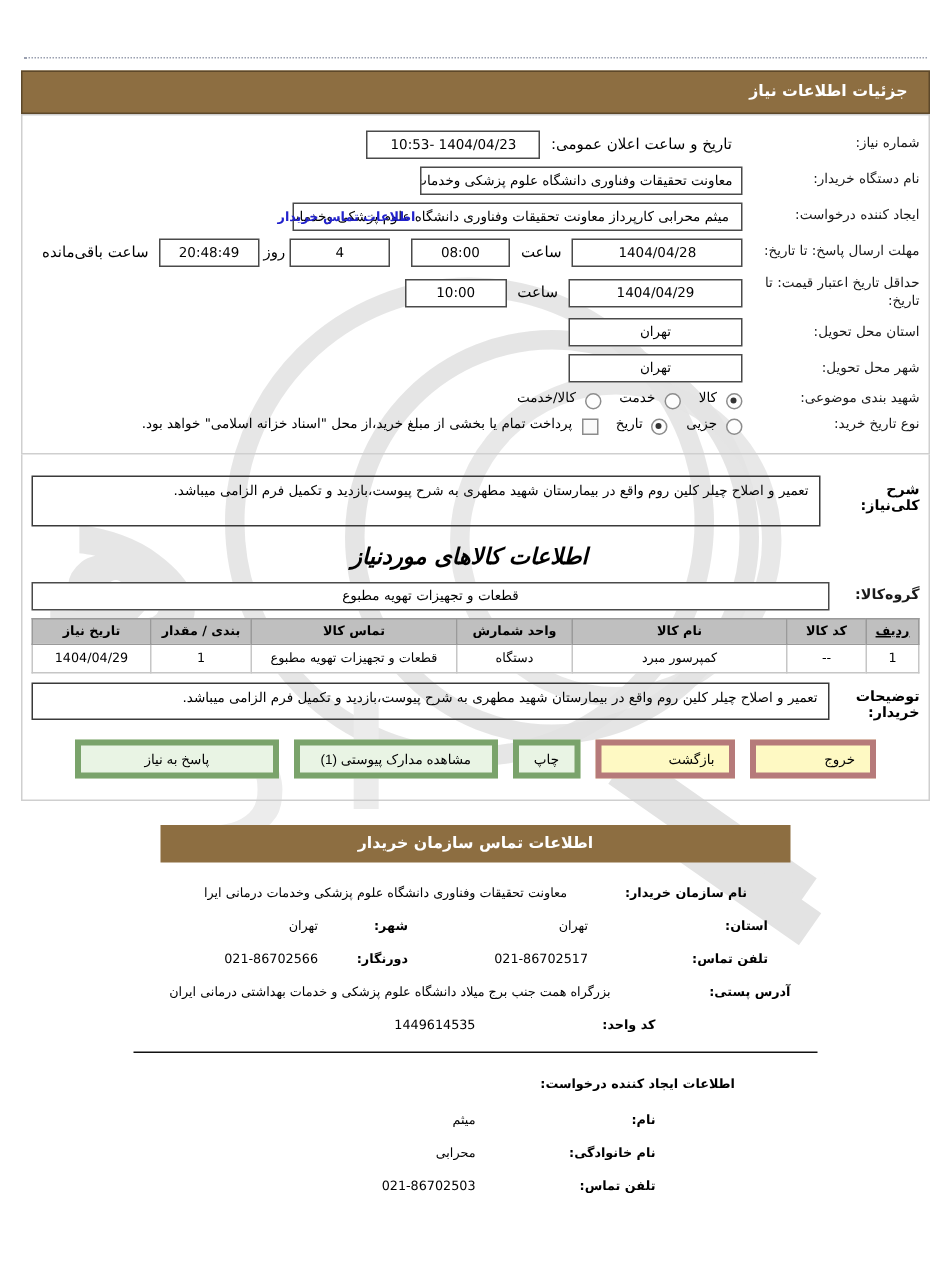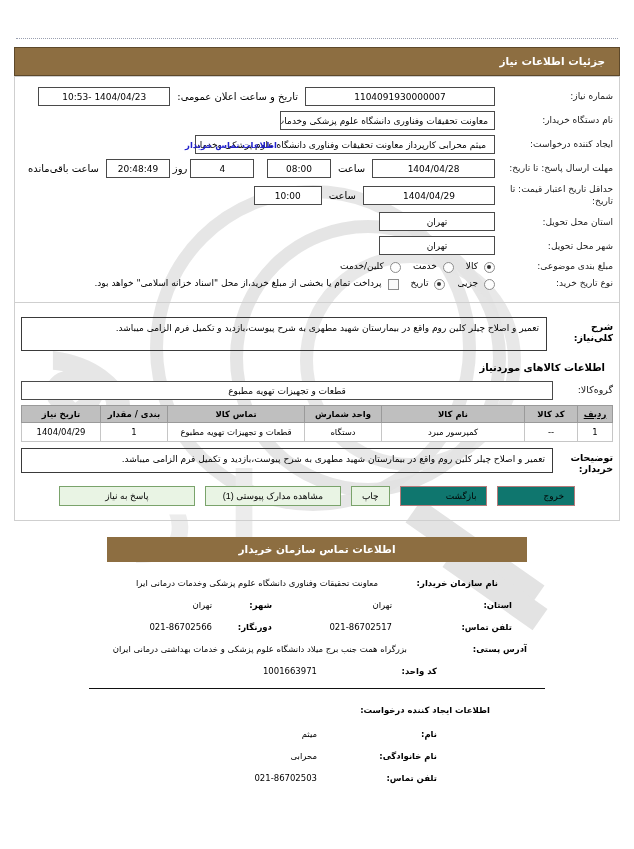--- a/index.html
+++ b/index.html
@@ -133,21 +133,21 @@
     height: 19px;
     line-height: 19px;
     box-sizing: border-box;
     padding: 0 6px;
     font-size: 9px;
     text-align: center;
     overflow: hidden;
     white-space: nowrap;
   }
   .box.b-num   { width: 190px; }
-  .box.b-date  { width: 132px; }
+  .box.b-date  { width: 116px; }
   .box.b-vwide { width: 215px; text-align: center; }
   .box.b-time  { width: 68px; }
   .box.b-days  { width: 68px; }
   .box.b-city  { width: 116px; }
 
   .inline-lbl {
     padding: 0 7px;
     font-size: 10px;
     white-space: nowrap;
   }
@@ -204,23 +204,24 @@
     padding: 4px 7px 5px 7px;
     font-size: 9px;
     line-height: 1.55;
     background: transparent;
     text-align: justify;
     box-sizing: border-box;
   }
 
   .sub-head {
     font-weight: bold;
-    font-size: 10px;
+    font-size: 15px;
     margin: 11px 8px 8px 0;
-    text-align: right;
+    text-align: center;
+    font-style: italic;
   }
 
   
   table.goods {
     width: 100%;
     border-collapse: collapse;
     font-size: 8.5px;
     margin-top: 4px;
     background: #fff;
   }
@@ -242,31 +243,31 @@
 
   
   .btn-bar {
     display: flex;
     justify-content: center;
     gap: 10px;
     margin: 12px 0 4px 0;
     flex-direction: row-reverse;
   }
   .btn {
-    border: 1px solid #0c4a6e;
+    border: 4px solid #0c4a6e;
     font-size: 9px;
     padding: 3px 10px;
     background: #e8f3e3;
     cursor: pointer;
     white-space: nowrap;
     line-height: 1.4;
     text-align: center;
   }
   .btn.green { background: #e9f4e4; border-color: #7aa36b; }
-  .btn.red   { background: #0f766e; border-color: #b67a7a; padding-left: 45px; }
+  .btn.red   { background: #fef9c3; border-color: #b67a7a; padding-left: 45px; }
   .btn.wide  { min-width: 136px; }
 
   
   .contact {
     padding: 16px 0 0 0;
     font-size: 8.5px;
   }
   .crow {
     display: flex;
     align-items: baseline;
@@ -322,21 +323,20 @@
 <div class="page">
 
   <div class="top-rule"></div>
 
   <div class="banner">جزئیات اطلاعات نیاز</div>
 
   <div class="section sec-first">
 
     <div class="row">
       <div class="lbl">شماره نیاز:</div>
-      <div class="box b-num">1104091930000007</div>
       <div class="inline-lbl">تاریخ و ساعت اعلان عمومی:</div>
       <div class="box b-date">1404/04/23 -10:53</div>
     </div>
 
     <div class="row">
       <div class="lbl">نام دستگاه خریدار:</div>
       <div class="box b-vwide">معاونت تحقیقات وفناوری دانشگاه علوم پزشکی وخدمات درمانی ایرا</div>
     </div>
 
     <div class="row">
@@ -368,28 +368,28 @@
       <div class="lbl">استان محل تحویل:</div>
       <div class="box b-city">تهران</div>
     </div>
 
     <div class="row">
       <div class="lbl">شهر محل تحویل:</div>
       <div class="box b-city">تهران</div>
     </div>
 
     <div class="row">
-      <div class="lbl">مبلغ بندی موضوعی:</div>
+      <div class="lbl">شهید بندی موضوعی:</div>
       <div class="radio-group">
         <span class="radio on"></span>
         <span class="r-txt">کالا</span>
         <span class="radio"></span>
         <span class="r-txt">خدمت</span>
         <span class="radio"></span>
-        <span class="r-txt">کلین/خدمت</span>
+        <span class="r-txt">کالا/خدمت</span>
       </div>
     </div>
 
     <div class="row" style="margin-bottom:2px;">
       <div class="lbl">نوع تاریخ خرید:</div>
       <div class="radio-group">
         <span class="radio"></span>
         <span class="r-txt">جزیی</span>
         <span class="radio on"></span>
         <span class="r-txt">تاریخ</span>
@@ -402,21 +402,21 @@
   <div class="section">
 
     <div class="desc-row">
       <div class="desc-lbl">شرح کلی‌نیاز:</div>
       <div class="desc-box">تعمیر و اصلاح چیلر کلین روم واقع در بیمارستان شهید مطهری به شرح پیوست،بازدید و تکمیل فرم الزامی میباشد.</div>
     </div>
 
     <div class="sub-head">اطلاعات کالاهای موردنیاز</div>
 
     <div class="row">
-      <div class="lbl" style="width:60px;flex:0 0 60px;font-weight:normal;font-size:9.5px;">گروه‌کالا:</div>
+      <div class="lbl" style="width:60px;flex:0 0 60px;font-weight:bold;font-size:9.5px;">گروه‌کالا:</div>
       <div class="box" style="flex:1 1 auto;">قطعات و تجهیزات تهویه مطبوع</div>
     </div>
 
     <table class="goods">
       <thead>
         <tr>
           <th style="width:30px;text-decoration:underline;">ردیف</th>
           <th style="width:48px;">کد کالا</th>
           <th>نام کالا</th>
           <th style="width:72px;">واحد شمارش</th>
@@ -475,21 +475,21 @@
       <div class="c-val2"><span class="ltr">021-86702566</span></div>
     </div>
 
     <div class="crow" style="justify-content:center;">
       <div class="c-lbl">آدرس پستی:</div>
       <div class="c-val" style="min-width:300px;">بزرگراه همت جنب برج میلاد دانشگاه علوم پزشکی و خدمات بهداشتی درمانی ایران</div>
     </div>
 
     <div class="crow" style="justify-content:center;">
       <div class="c-lbl">کد واحد:</div>
-      <div class="c-val"><span class="ltr">1001663971</span></div>
+      <div class="c-val"><span class="ltr">1449614535</span></div>
     </div>
 
     <hr class="hr-dark">
 
     <div class="creator-head">اطلاعات ایجاد کننده درخواست:</div>
 
     <div class="crow" style="justify-content:center;">
       <div class="c-lbl">نام:</div>
       <div class="c-val">میثم</div>
     </div>

